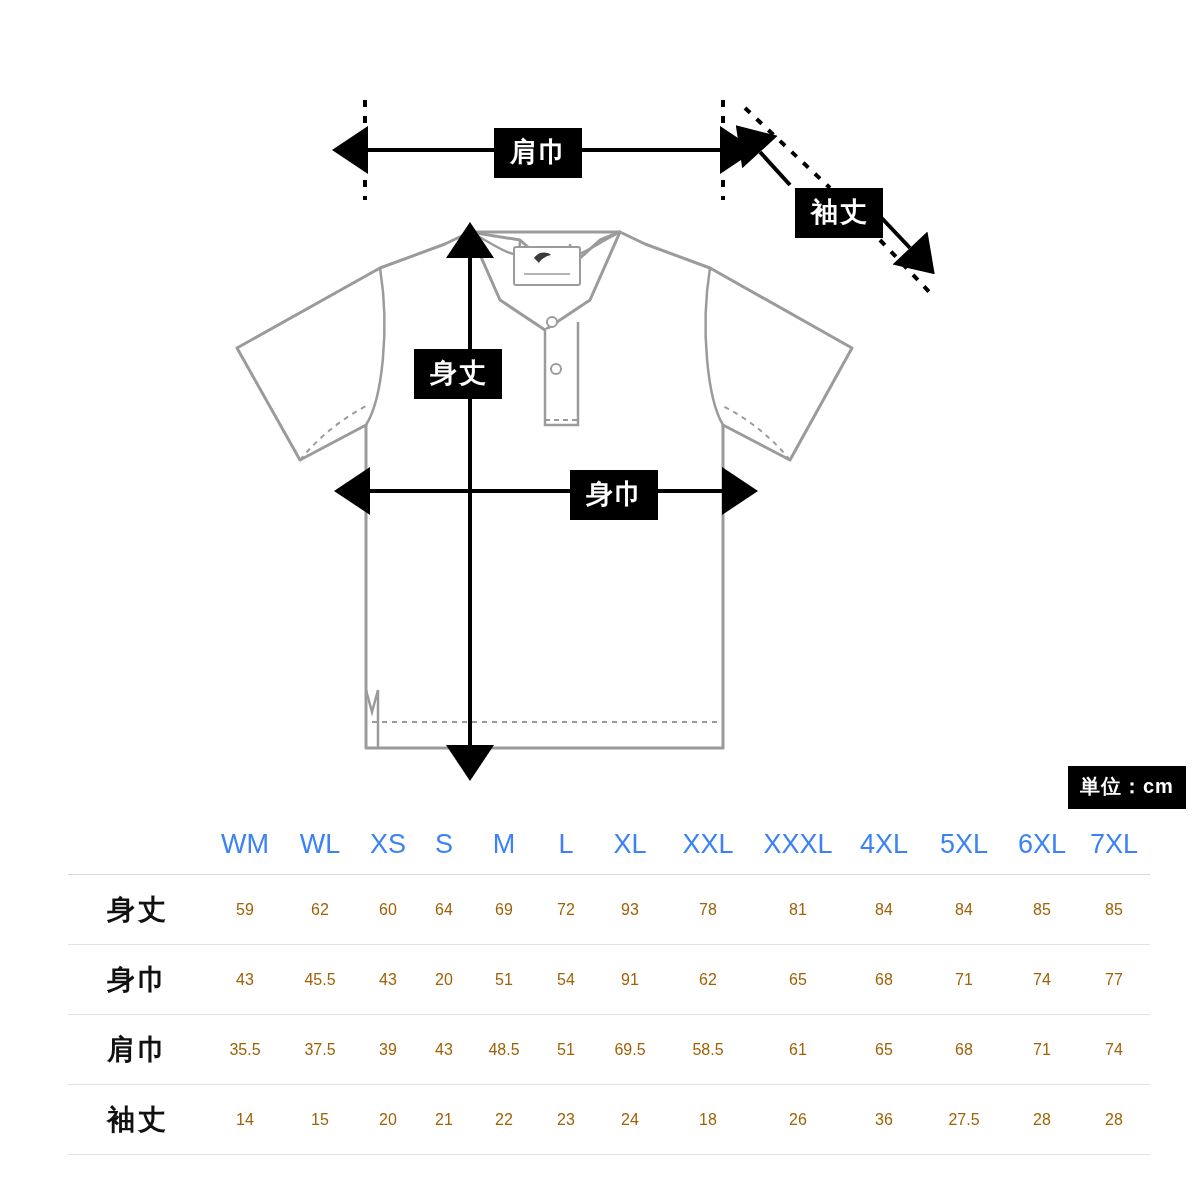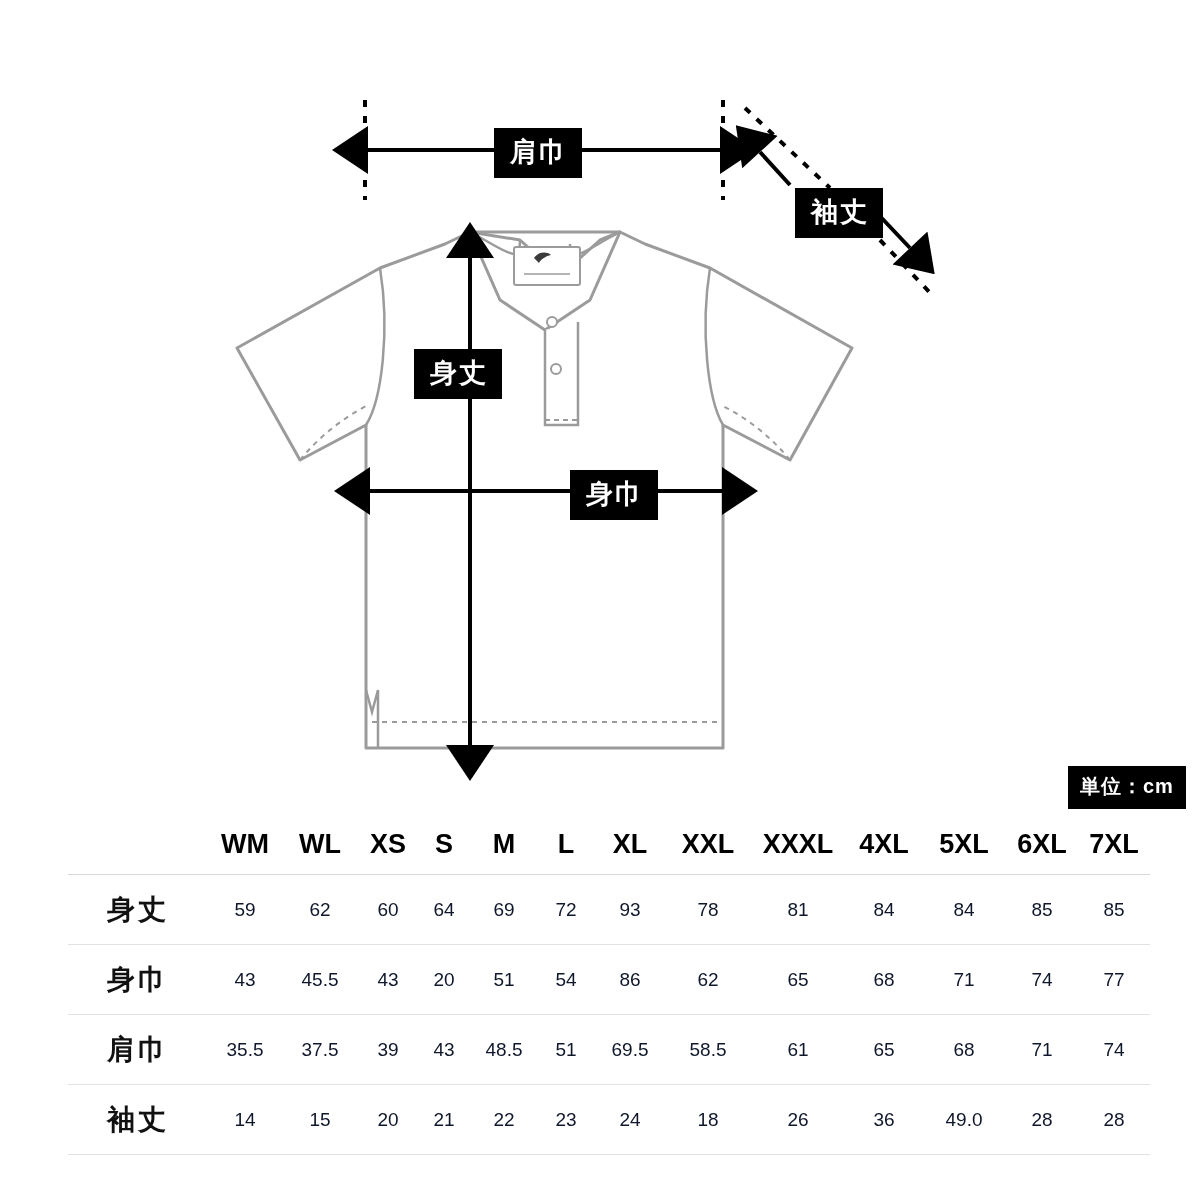--- a/index.html
+++ b/index.html
@@ -71,42 +71,42 @@
     table-layout: fixed;
   }
   th, td {
     text-align: center;
     font-weight: 400;
     color: #1a1a1a;
     font-family: "Liberation Sans", sans-serif;
   }
   thead th {
     font-size: 27px;
-    font-weight: 700;
+    font-weight: 400;
     padding-bottom: 14px;
     border-bottom: 1px solid #d8d8d8;
-    color: #000000;
+    color: #3b82f6;
   }
   thead th.corner {
     border-bottom: 1px solid #d8d8d8;
   }
   tbody th {
     font-size: 28px;
     font-weight: 700;
     letter-spacing: 3px;
     text-align: center;
     border-bottom: 1px solid #e2e2e2;
     height: 67px;
     color: #111;
   }
   tbody td {
-    font-size: 19px;
+    font-size: 16px;
     border-bottom: 1px solid #e2e2e2;
     height: 67px;
-    color: #0f172a;
+    color: #a16207;
   }
   tbody tr:last-child th,
   tbody tr:last-child td {
     border-bottom: 1px solid #e2e2e2;
   }
 
   col.c-head { width: 140px; }
   col.c-wm   { width: 74px; }
   col.c-wl   { width: 76px; }
   col.c-xs   { width: 60px; }
@@ -256,21 +256,21 @@
         <td>85</td>
       </tr>
       <tr>
         <th>身巾</th>
         <td>43</td>
         <td>45.5</td>
         <td>43</td>
         <td>20</td>
         <td>51</td>
         <td>54</td>
-        <td>86</td>
+        <td>91</td>
         <td>62</td>
         <td>65</td>
         <td>68</td>
         <td>71</td>
         <td>74</td>
         <td>77</td>
       </tr>
       <tr>
         <th>肩巾</th>
         <td>35.5</td>
@@ -292,19 +292,19 @@
         <td>14</td>
         <td>15</td>
         <td>20</td>
         <td>21</td>
         <td>22</td>
         <td>23</td>
         <td>24</td>
         <td>18</td>
         <td>26</td>
         <td>36</td>
-        <td>49.0</td>
+        <td>27.5</td>
         <td>28</td>
         <td>28</td>
       </tr>
     </tbody>
   </table>
 </div>
 
 </body></html>

